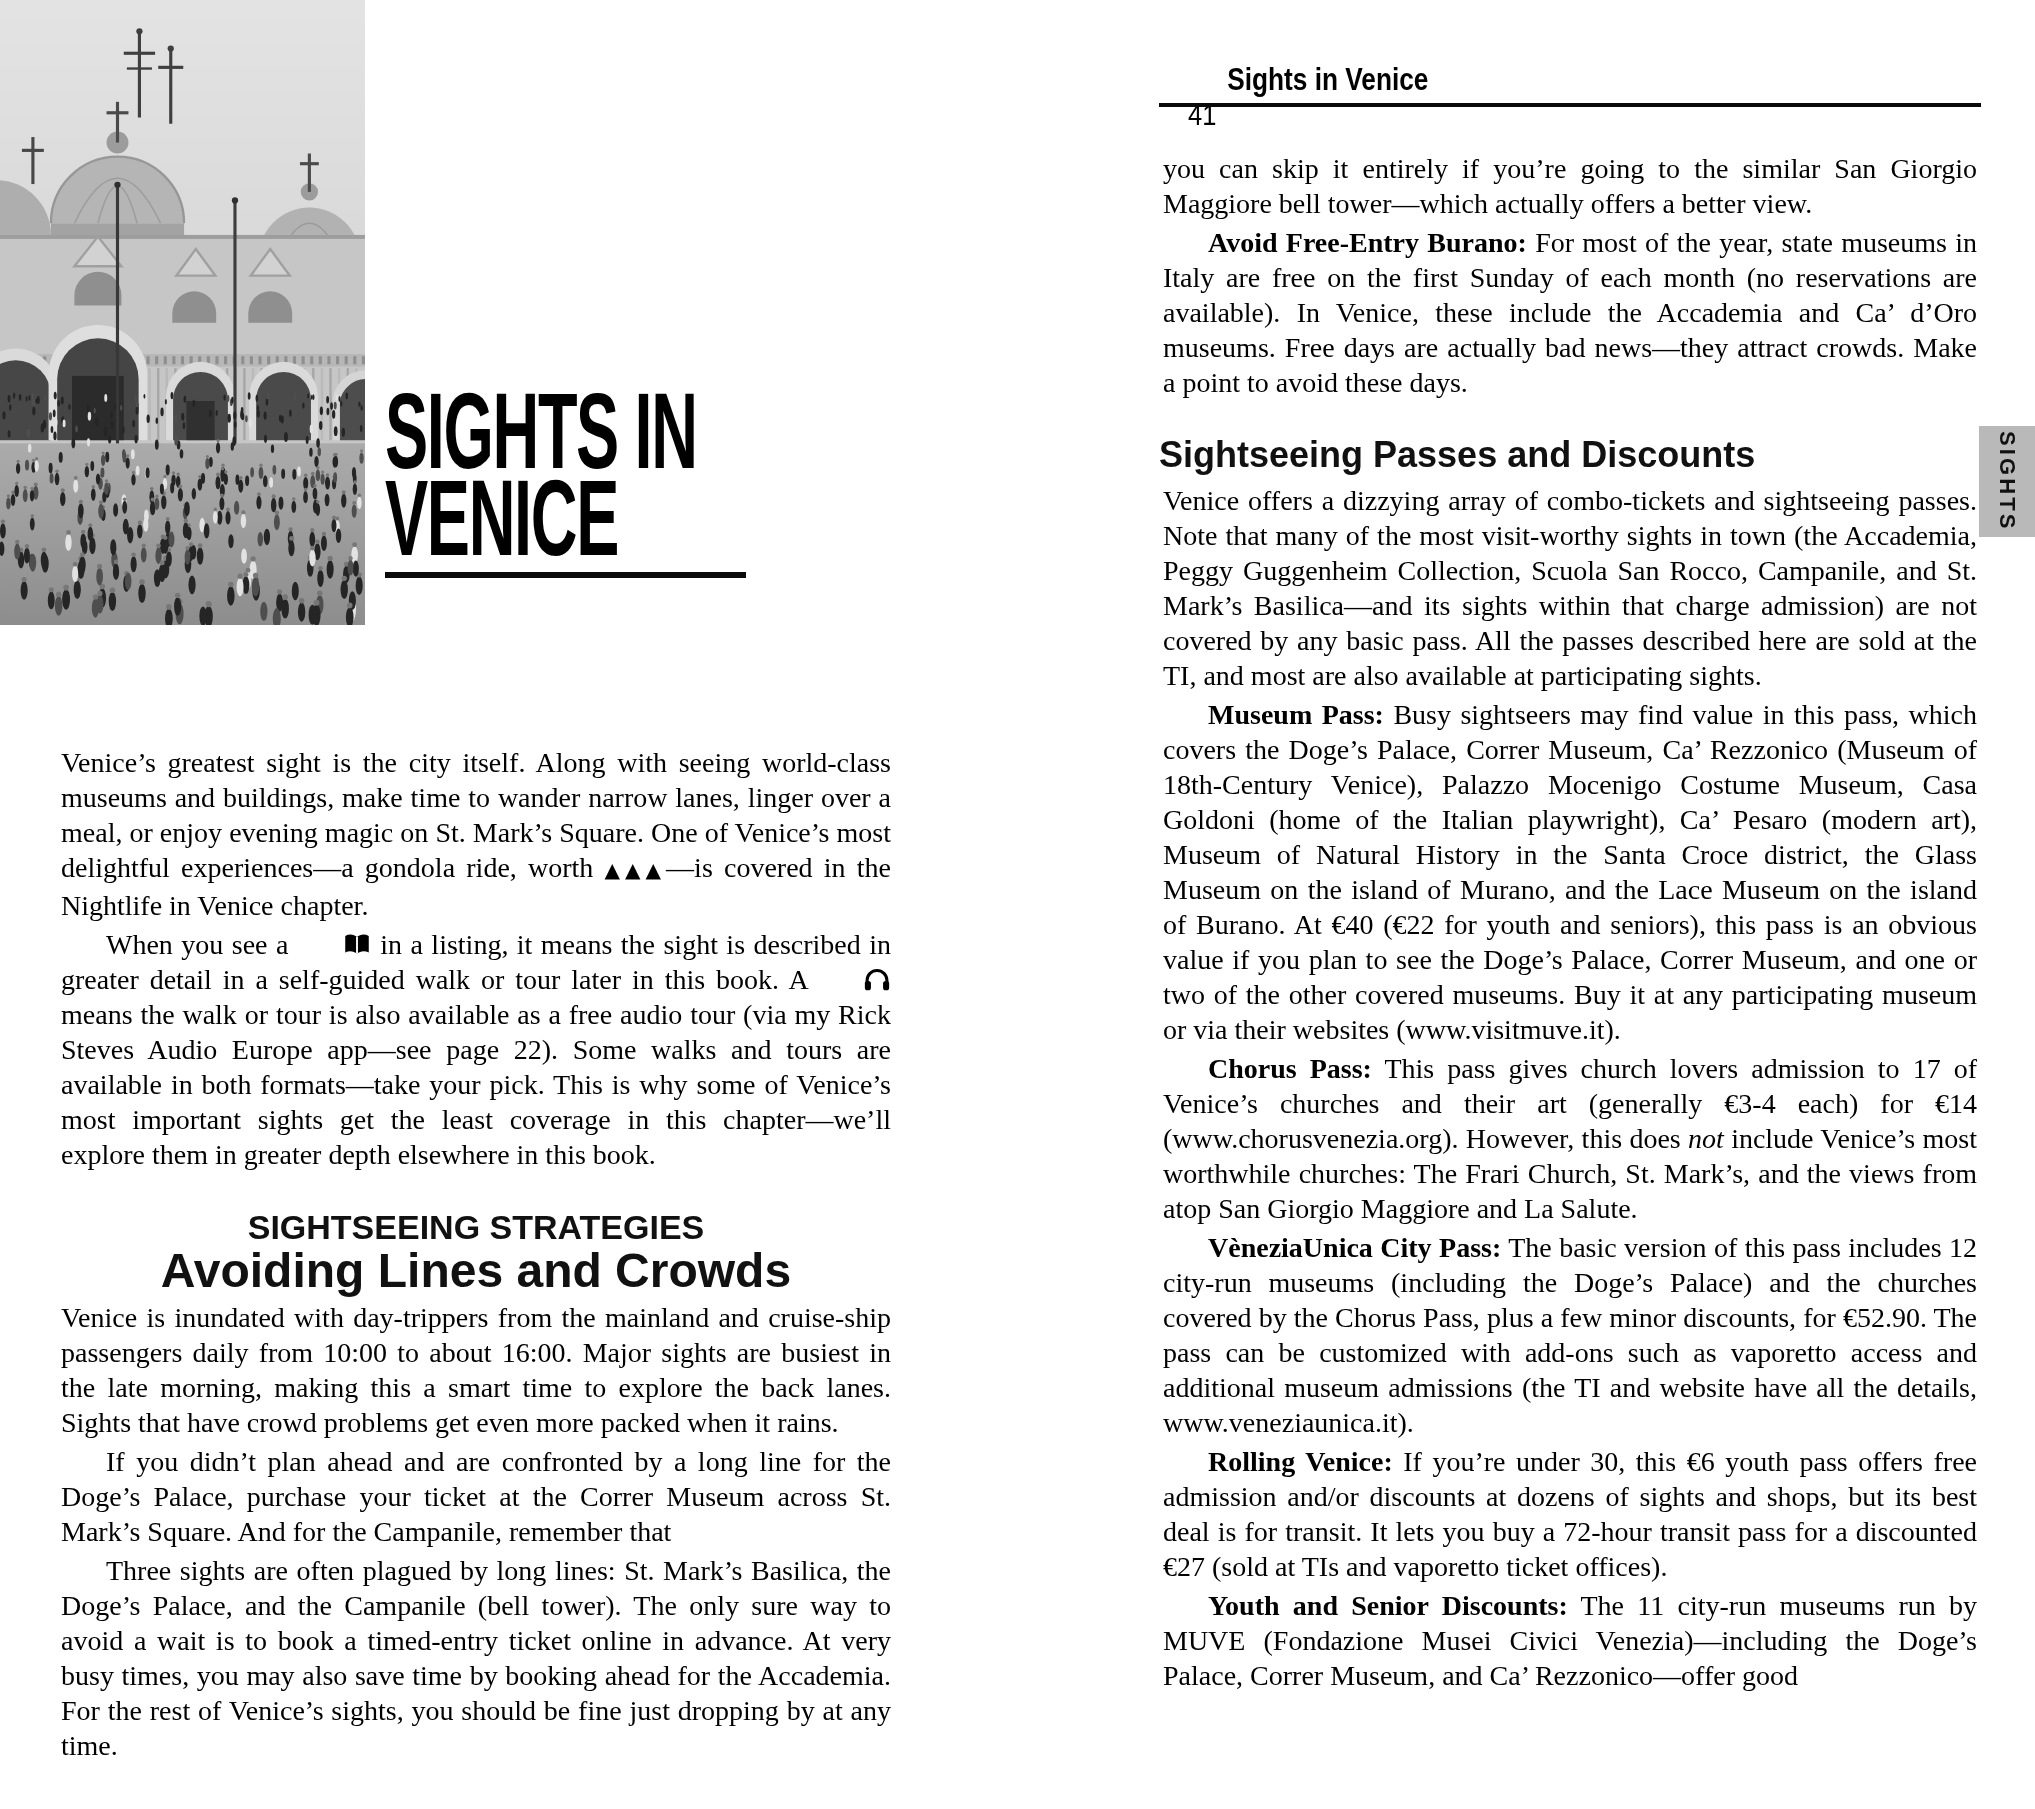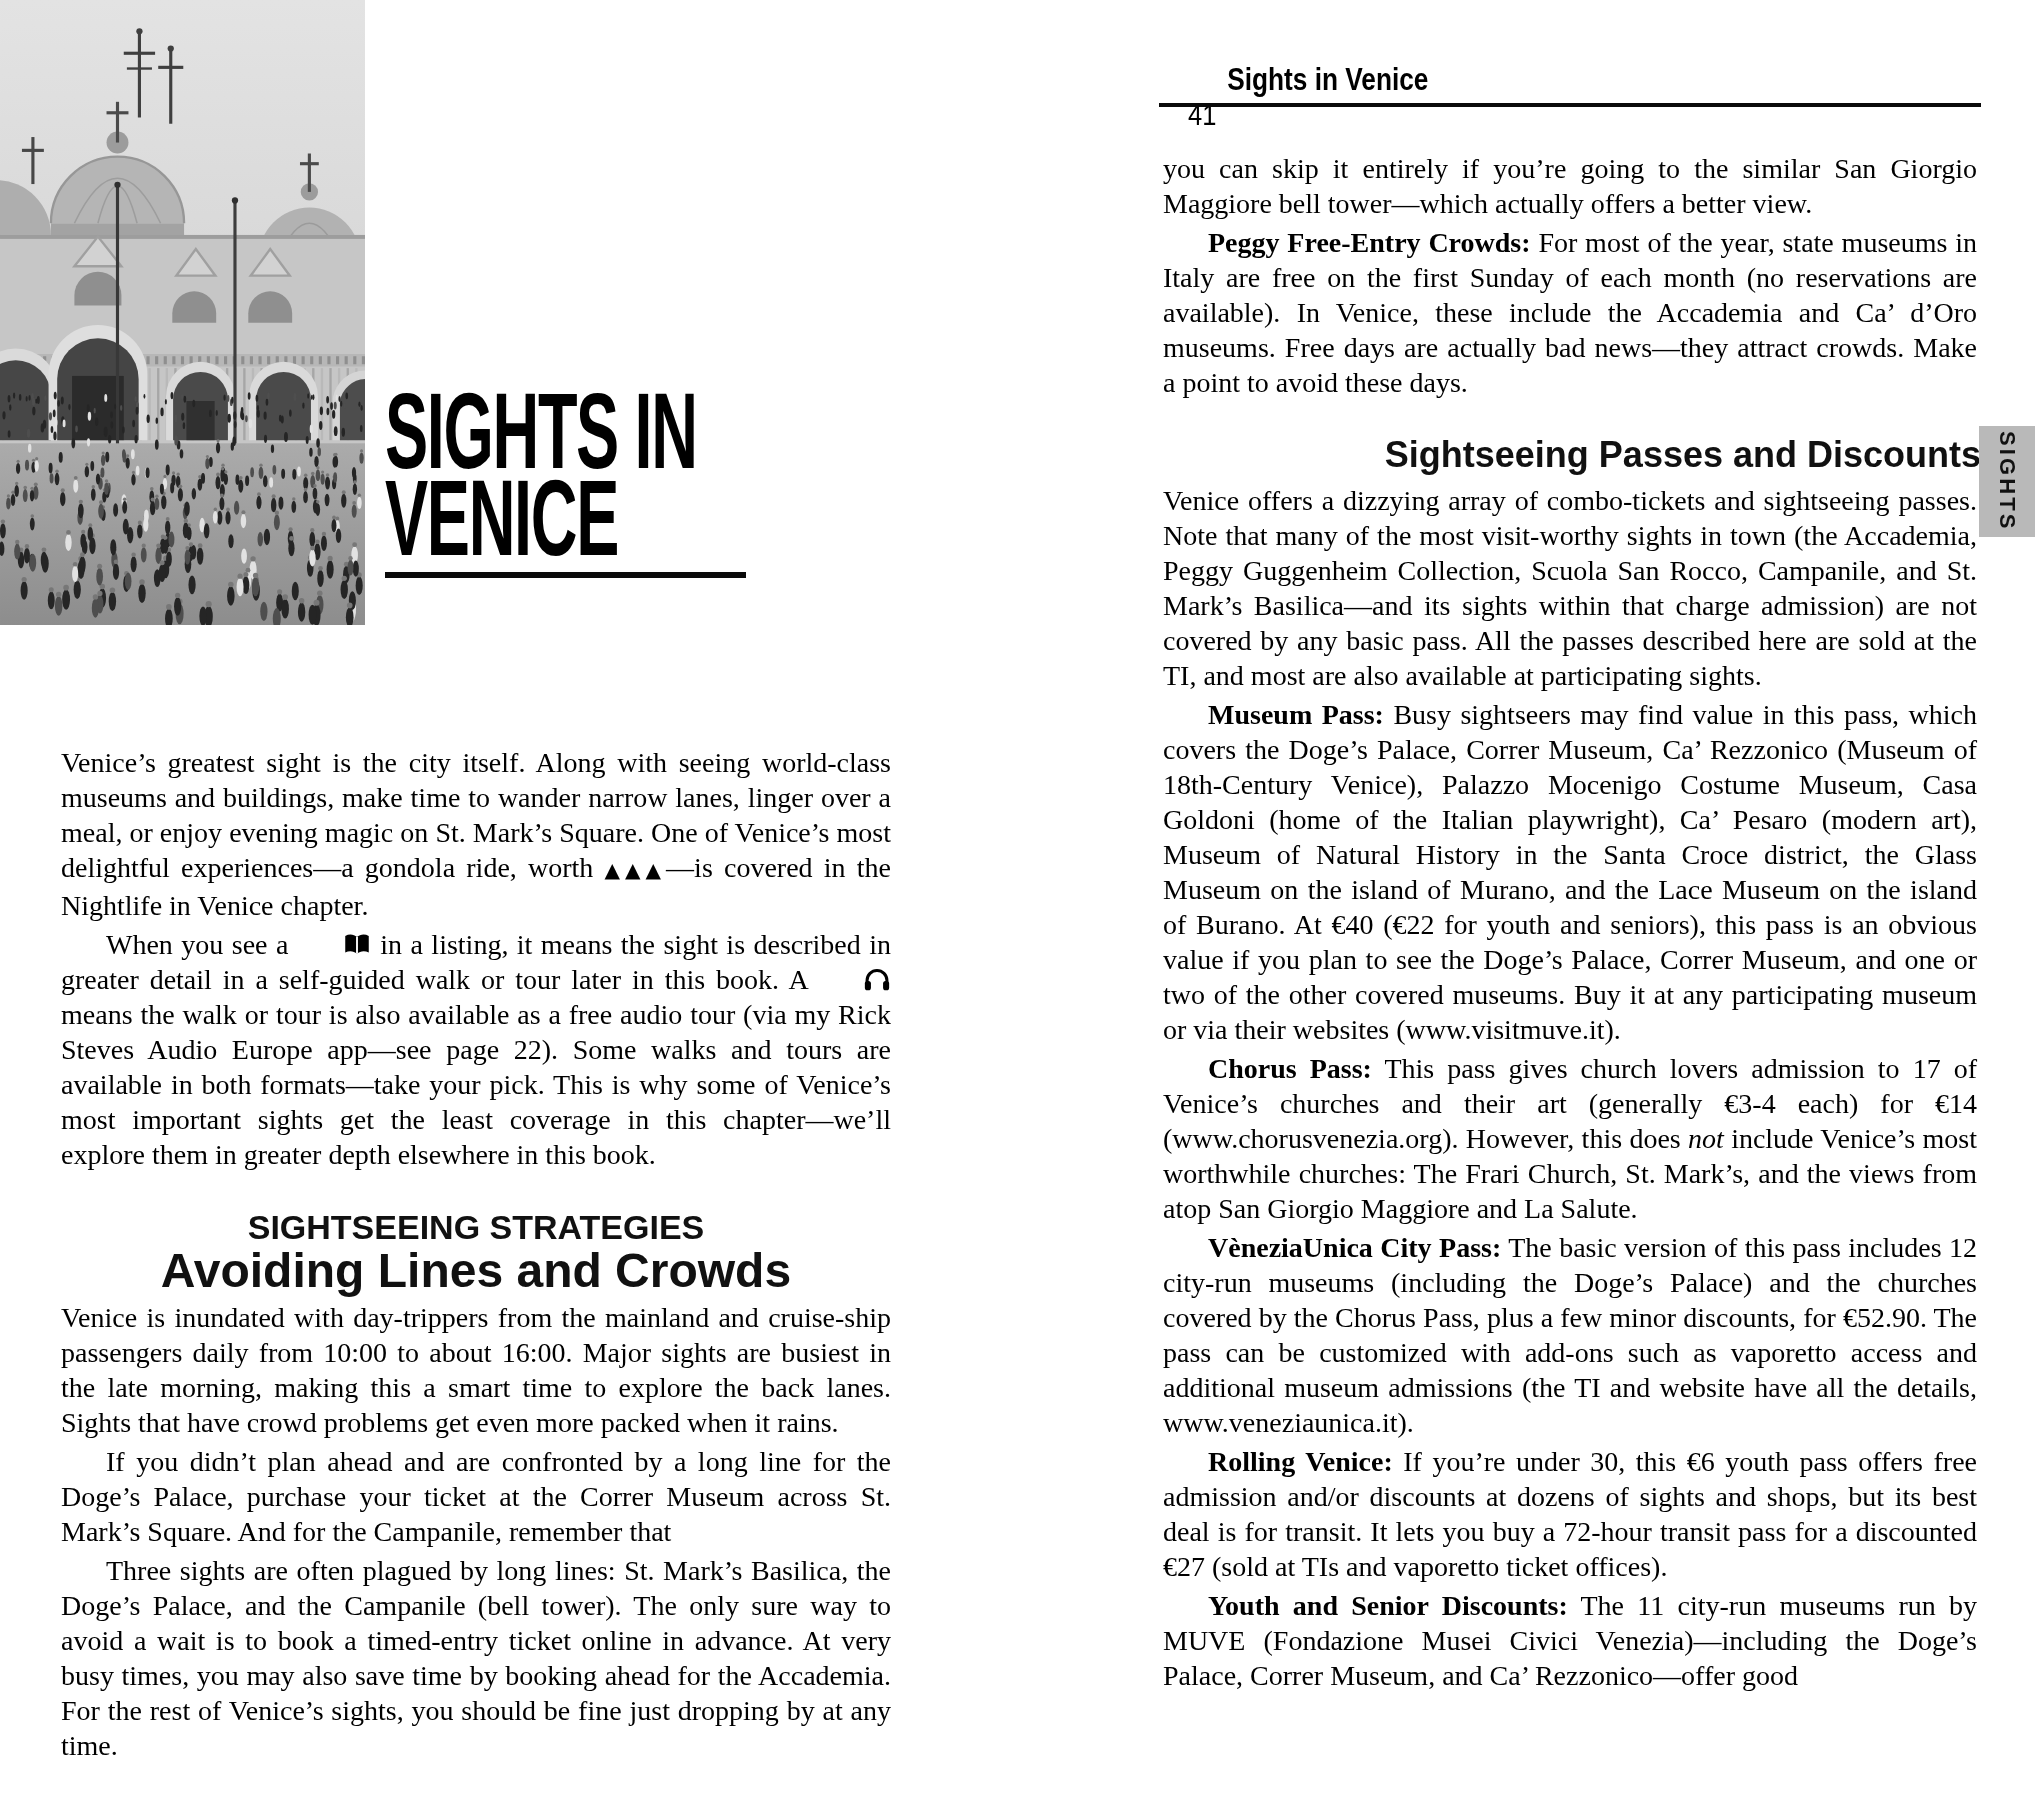--- a/index.html
+++ b/index.html
@@ -27,21 +27,21 @@
   .body-p i{font-style:italic;}
   .tri{font-family:"DejaVu Sans",sans-serif;font-size:0.72em;letter-spacing:0.8px;}
   .inline-icon{display:inline-block;vertical-align:-0.10em;line-height:0;}
   .inline-icon svg{display:inline-block;}
 
   h2.sect,h3.subsect{font-family:"Liberation Sans",sans-serif;font-weight:bold;color:#111;
     text-align:center;margin:0;}
   h2.sect{font-size:34px;line-height:39px;margin-top:36px;letter-spacing:0px;}
   h3.subsect{font-size:48px;line-height:42px;margin:3.1px 0 7.8px 0;}
   h3.passes{font-family:"Liberation Sans",sans-serif;font-weight:bold;font-size:36px;line-height:41px;
-    text-align:right;margin:34px 0 7.8px 0;color:#111;}
+    text-align:left;margin:34px 0 7.8px 0;color:#111;}
 
   
   .rp-header{position:absolute;left:1159px;top:61px;width:822px;display:flex;
     justify-content:flex-end;align-items:baseline;flex-direction:column;}
   .rp-header .htitle{font-family:"Liberation Sans",sans-serif;font-weight:bold;font-size:32px;
     transform:scaleX(0.82);transform-origin:right bottom;white-space:nowrap;}
   .rp-header .hnum{font-family:"Liberation Sans",sans-serif;font-weight:normal;font-size:30px;
     margin-left:23.5px;transform:scaleX(0.85);transform-origin:right bottom;}
   .header-rule{position:absolute;left:1159px;top:103px;width:822px;height:3.9px;background:#0a0a0a;}
 
@@ -699,21 +699,21 @@
 
   <div class="rp-header">
     <span class="htitle">Sights in Venice</span>
     <span class="hnum">41</span>
   </div>
   <div class="header-rule"></div>
 
   <div class="col right-col">
     <div>
         <p class="body-p">you can skip it entirely if you’re going to the similar San Giorgio Maggiore bell tower—which actually offers a better view.</p>
-        <p class="body-p indent"><b>Peggy Free-Entry Crowds:</b> For most of the year, state museums in Italy are free on the first Sunday of each month (no reservations are available). In Venice, these include the Accademia and Ca’ d’Oro museums. Free days are actually bad news—they attract crowds. Make a point to avoid these days.</p>
+        <p class="body-p indent"><b>Avoid Free-Entry Burano:</b> For most of the year, state museums in Italy are free on the first Sunday of each month (no reservations are available). In Venice, these include the Accademia and Ca’ d’Oro museums. Free days are actually bad news—they attract crowds. Make a point to avoid these days.</p>
       </div>
     <h3 class="passes">Sightseeing Passes and Discounts</h3>
     <div>
         <p class="body-p">Venice offers a dizzying array of combo-tickets and sightseeing passes. Note that many of the most visit-worthy sights in town (the Accademia, Peggy Guggenheim Collection, Scuola San Rocco, Campanile, and St. Mark’s Basilica—and its sights within that charge admission) are not covered by any basic pass. All the passes described here are sold at the TI, and most are also available at participating sights.</p>
         <p class="body-p indent"><b>Museum Pass:</b> Busy sightseers may find value in this pass, which covers the Doge’s Palace, Correr Museum, Ca’ Rezzonico (Museum of 18th-Century Venice), Palazzo Mocenigo Costume Museum, Casa Goldoni (home of the Italian playwright), Ca’ Pesaro (modern art), Museum of Natural History in the Santa Croce district, the Glass Museum on the island of Murano, and the Lace Museum on the island of Burano. At €40 (€22 for youth and seniors), this pass is an obvious value if you plan to see the Doge’s Palace, Correr Museum, and one or two of the other covered museums. Buy it at any participating museum or via their websites (www.visitmuve.it).</p>
         <p class="body-p indent"><b>Chorus Pass:</b> This pass gives church lovers admission to 17 of Venice’s churches and their art (generally €3-4 each) for €14 (www.chorusvenezia.org). However, this does <i>not</i> include Venice’s most worthwhile churches: The Frari Church, St. Mark’s, and the views from atop San Giorgio Maggiore and La Salute.</p>
         <p class="body-p indent"><b>VèneziaUnica City Pass:</b> The basic version of this pass includes 12 city-run museums (including the Doge’s Palace) and the churches covered by the Chorus Pass, plus a few minor discounts, for €52.90. The pass can be customized with add-ons such as vaporetto access and additional museum admissions (the TI and website have all the details, www.veneziaunica.it).</p>
         <p class="body-p indent"><b>Rolling Venice:</b> If you’re under 30, this €6 youth pass offers free admission and/or discounts at dozens of sights and shops, but its best deal is for transit. It lets you buy a 72-hour transit pass for a discounted €27 (sold at TIs and vaporetto ticket offices).</p>
         <p class="body-p indent"><b>Youth and Senior Discounts:</b> The 11 city-run museums run by MUVE (Fondazione Musei Civici Venezia)—including the Doge’s Palace, Correr Museum, and Ca’ Rezzonico—offer good</p>
       </div>

